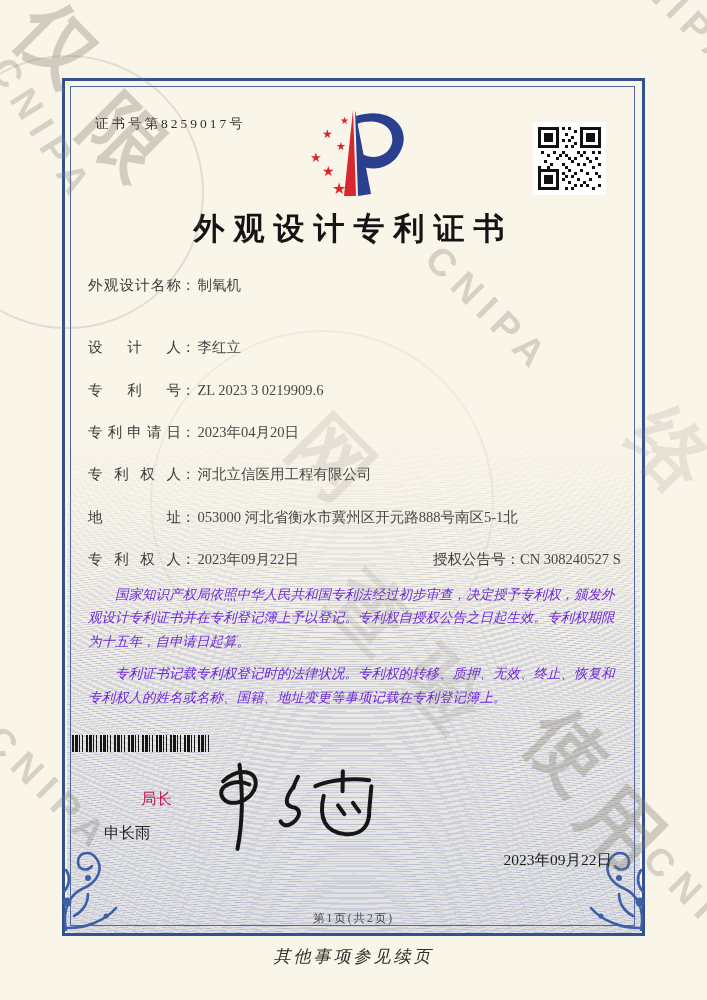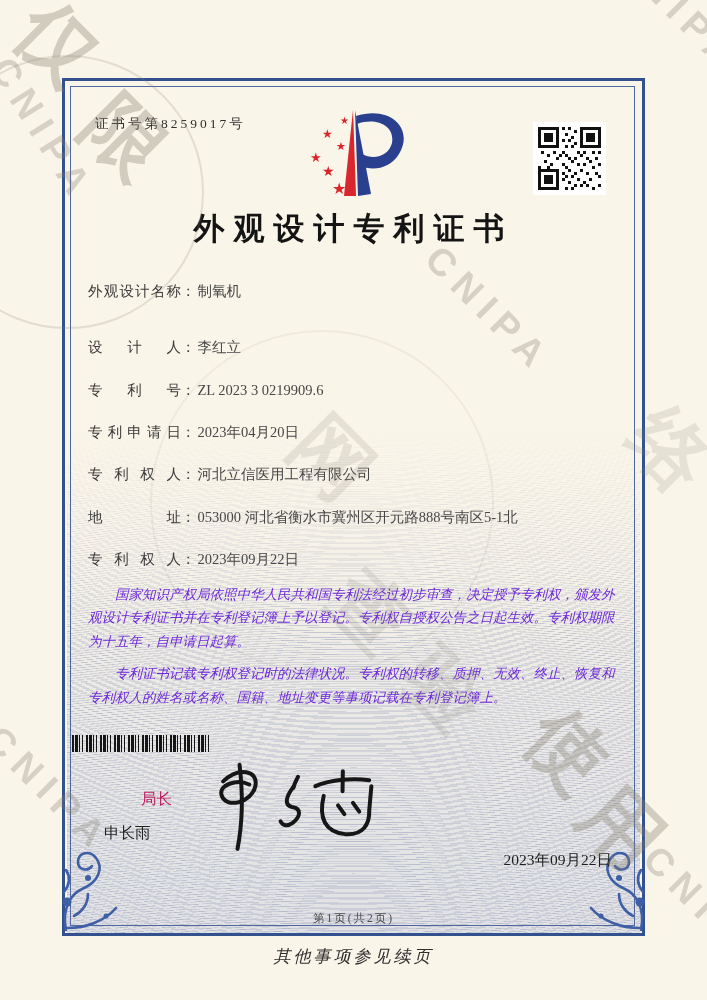--- a/index.html
+++ b/index.html
@@ -190,40 +190,43 @@
         <rect x="16" y="19" width="1" height="1"></rect>
           <rect x="18" y="20" width="1" height="1"></rect>
           <rect x="20" y="19" width="1" height="1"></rect>
         <rect x="9" y="20" width="1" height="1"></rect>
           <rect x="11" y="20" width="1" height="1"></rect>
       </g>
     </svg>
 
     <div class="title">外观设计专利证书</div>
 
-    <div class="frow" style="top:282px">
+    <div class="frow" style="top:276px">
       <span class="flabel">外观设计名称</span><span class="fcolon">：</span><span class="fvalue">制氧机</span>
     </div>
     <div class="frow" style="top:338px">
       <span class="flabel">设计人</span><span class="fcolon">：</span><span class="fvalue">李红立</span>
     </div>
     <div class="frow" style="top:381px">
       <span class="flabel">专利号</span><span class="fcolon">：</span><span class="fvalue">ZL 2023 3 0219909.6</span>
     </div>
     <div class="frow" style="top:423px">
       <span class="flabel">专利申请日</span><span class="fcolon">：</span><span class="fvalue">2023年04月20日</span>
     </div>
     <div class="frow" style="top:465px">
       <span class="flabel">专利权人</span><span class="fcolon">：</span><span class="fvalue">河北立信医用工程有限公司</span>
     </div>
     <div class="frow" style="top:508px">
       <span class="flabel">地址</span><span class="fcolon">：</span><span class="fvalue">053000 河北省衡水市冀州区开元路888号南区5-1北</span>
     </div>
     <div class="frow" style="top:550px;width:532px">
       <span class="flabel">专利权人</span><span class="fcolon">：</span><span class="fvalue">2023年09月22日</span>
+      <span class="grant-right">
+        <span>授权公告号</span><span>：</span><span class="fvalue">CN 308240527 S</span>
+      </span>
     </div>
 
     <div class="paras">
       <p>国家知识产权局依照中华人民共和国专利法经过初步审查，决定授予专利权，颁发外观设计专利证书并在专利登记簿上予以登记。专利权自授权公告之日起生效。专利权期限为十五年，自申请日起算。</p>
       <p>专利证书记载专利权登记时的法律状况。专利权的转移、质押、无效、终止、恢复和专利权人的姓名或名称、国籍、地址变更等事项记载在专利登记簿上。</p>
     </div>
 
     <div class="barcode"></div>
 
     <div class="signer-title">局长</div>

